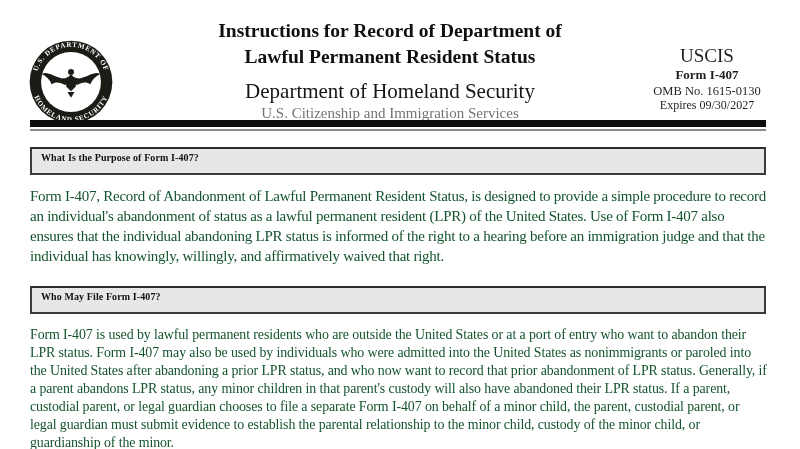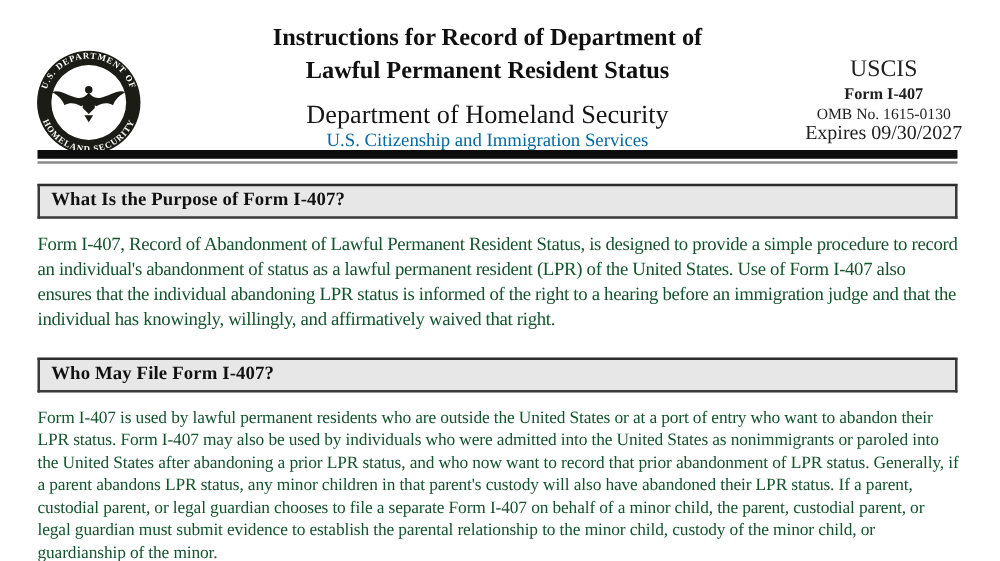--- a/index.html
+++ b/index.html
@@ -25,42 +25,42 @@
   .seal svg{width:100%;height:100%;display:block;}
   .seal-text{font-family:"Liberation Serif",serif;font-size:8px;font-weight:bold;fill:#ffffff;letter-spacing:0.9px;}
 
   .title-block{
     position:absolute;left:140px;top:18px;width:500px;text-align:center;
   }
   .doc-title{
     font-size:19.5px;font-weight:bold;line-height:26px;color:#101010;
   }
   .dept-line{margin-top:9px;font-size:21px;font-weight:normal;color:#151515;}
-  .agency-line{margin-top:1px;font-size:15px;color:#0369a1;}
+  .agency-line{margin-top:1px;font-size:15px;color:#737373;}
 
   .form-info{
     position:absolute;left:632px;top:46px;width:150px;text-align:center;line-height:1.06;
   }
   .fi-agency{font-size:19px;font-weight:normal;}
   .fi-number{font-size:13px;font-weight:bold;margin-top:2px;}
   .fi-omb{font-size:12.5px;margin-top:3px;}
-  .fi-expires{font-size:16px;margin-top:1px;}
+  .fi-expires{font-size:12px;margin-top:1px;}
 
   
   .double-rule{position:absolute;left:30px;top:120px;width:736px;}
   .double-rule .thick{height:7px;background:var(--rule-black);}
   .double-rule .thin{height:2px;background:var(--rule-gray);margin-top:2px;}
 
   
   .section-heading{
     position:absolute;left:30px;width:736px;height:28px;
     background:var(--heading-bg);
     border:2px solid var(--heading-border);
     border-top-color:#2c2c2c;
-    font-size:15px;font-weight:bold;color:#111111;
+    font-size:10px;font-weight:bold;color:#111111;
     padding:3px 0 0 9px;
     letter-spacing:0.1px;
   }
   .sec-1{top:147px;}
   .sec-2{top:286px;}
 
   
   .body-paragraph{
     position:absolute;left:30px;width:739px;
     text-align:left;color:#14532d;

